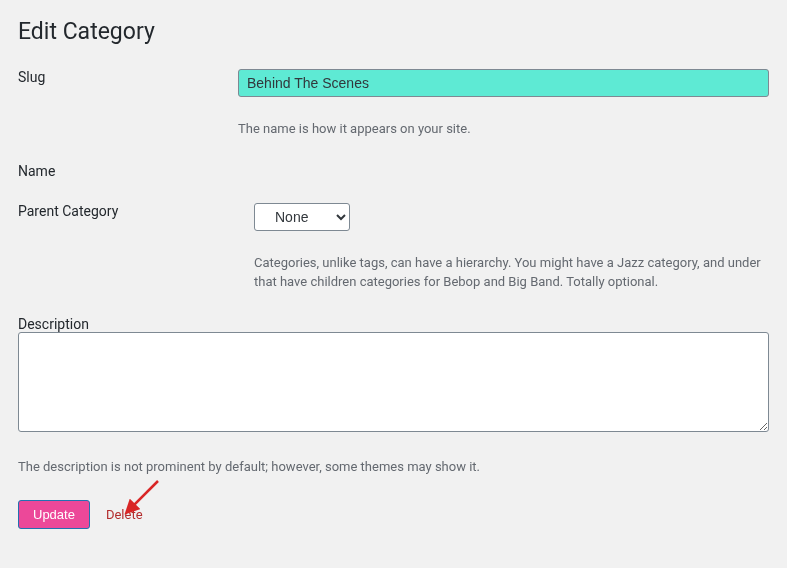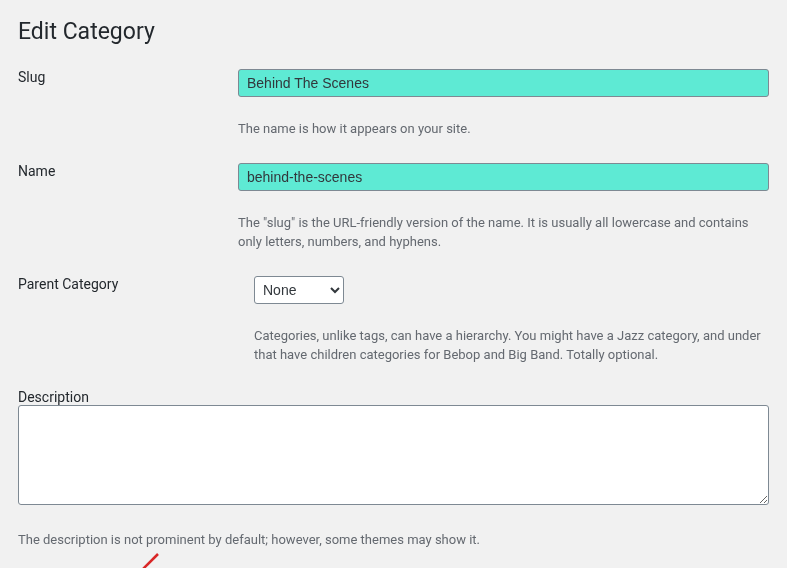--- a/index.html
+++ b/index.html
@@ -29,21 +29,21 @@
     input[type="text"] {
       width: 100%;
       padding: 5px 8px;
       border: 1px solid #7e8993;
       border-radius: 3px;
       font-size: 14px;
       background: #5eead4;
       color: #32373c;
     }
     select {
-      padding: 4px 24px 4px 4px;
+      padding: 4px 24px 4px 16px;
       border: 1px solid #7e8993;
       border-radius: 3px;
       font-size: 14px;
       background: #fff;
       color: #32373c;
       min-width: 90px;
     }
     textarea {
       width: 100%;
       height: 100px;
@@ -106,24 +106,20 @@
     <div style="flex:1;">
       <input type="text" value="Behind The Scenes" style="">
       <p class="description">The name is how it appears on your site.</p>
     </div>
   </div>
 
   <div class="form-row" style="display:flex;">
     <div style="width:220px; flex-shrink:0;">
       <label>Name</label>
     </div>
-    <div style="flex:1;">
-      <input type="text" value="behind-the-scenes" style="">
-      <p class="description">The "slug" is the URL-friendly version of the name. It is usually all lowercase and contains only letters, numbers, and hyphens.</p>
-    </div>
   </div>
 
   <div class="form-row" style="display:flex;gap:16px;">
     <div style="width:220px; flex-shrink:0;">
       <label>Parent Category</label>
     </div>
     <div style="flex:1;">
       <select>
         <option>None</option>
       </select>

